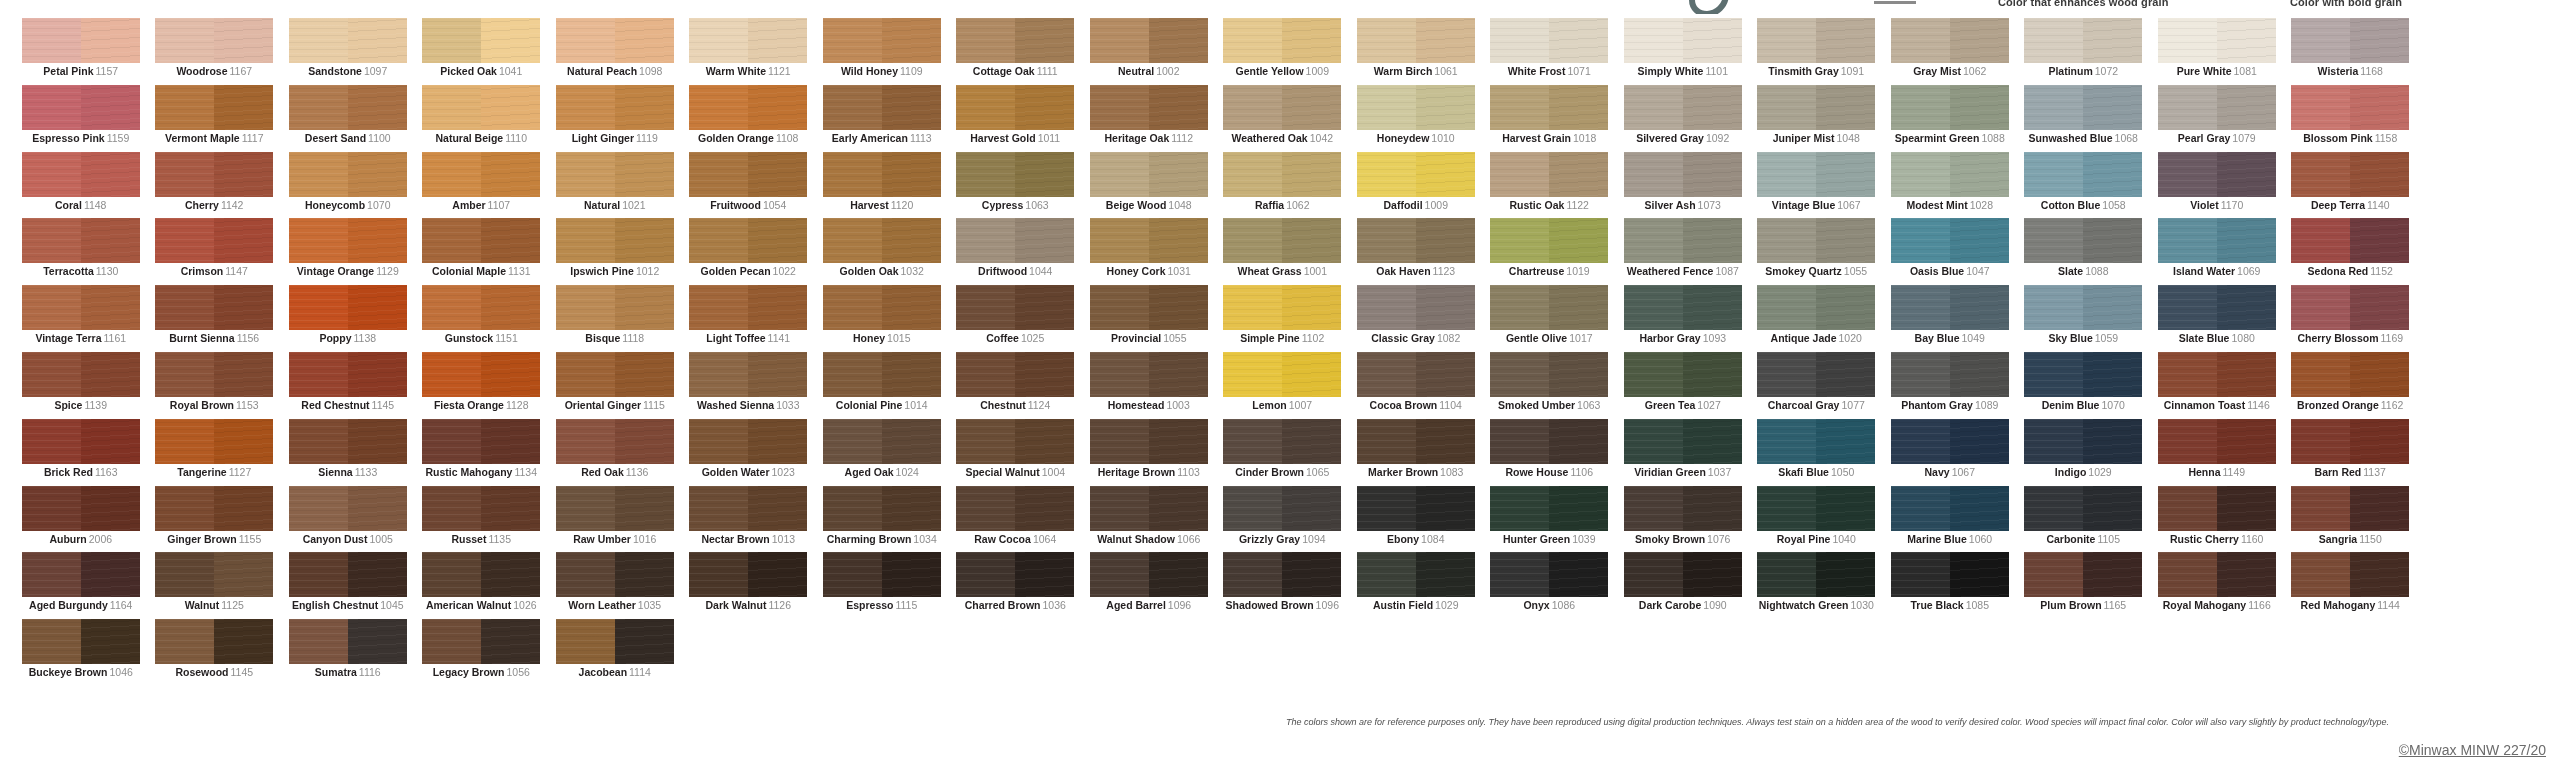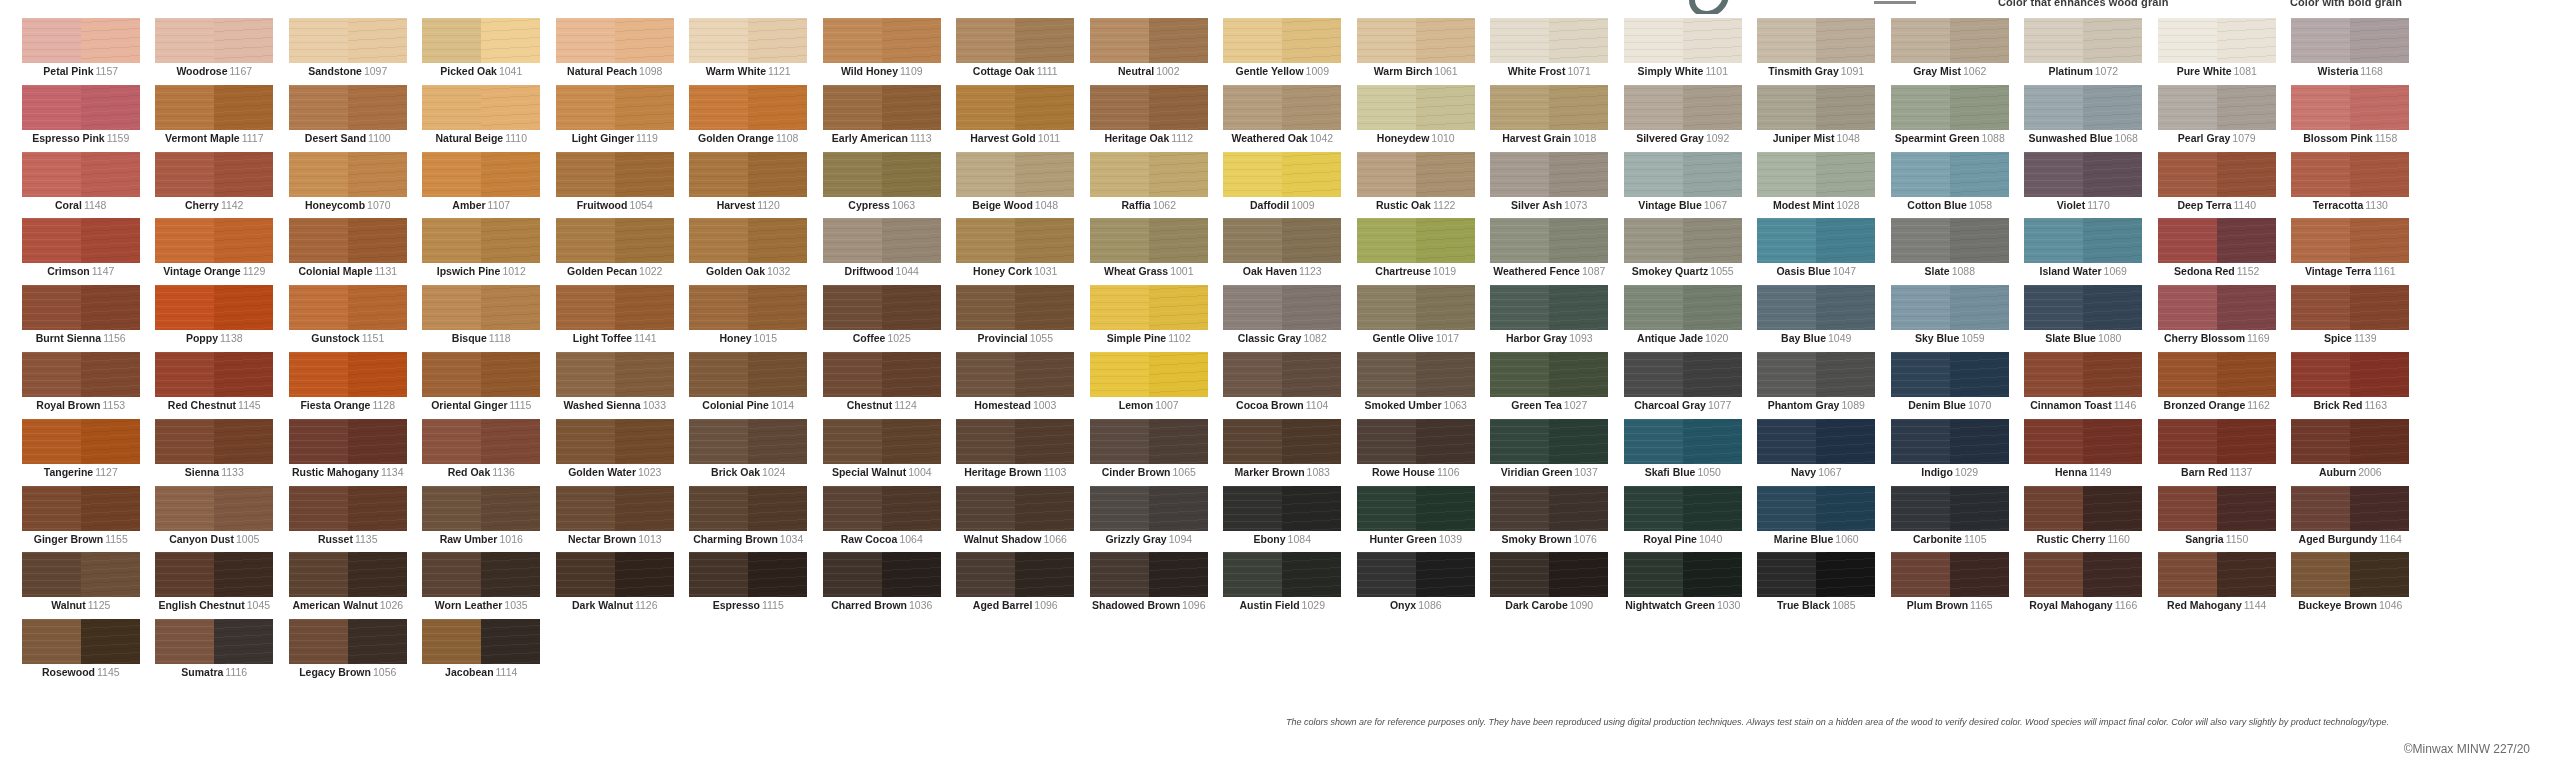--- a/index.html
+++ b/index.html
@@ -135,25 +135,26 @@
   }
   #disclaimer {
     font-size: 9px;
     line-height: 12px;
     font-style: italic;
     color: #4d4d4d;
     text-align: left;
   }
   #copyright {
     position: absolute;
-    right: 18px;
+    right: 2px;
     top: 26px;
-    font-size: 12px;
+    font-size: 14px;
     color: #6b6b6b;
     white-space: nowrap;
+    text-decoration: underline;
   }
 </style>
 </head>
 <body>
 
 <div id="page">
 
   <div id="header">
     <svg class="logo-swash" viewBox="0 0 60 46">
       <path d="M12 2 C 30 2, 46 10, 46 24 C 46 36, 36 44, 27 44 C 18 44, 12 38, 12 30 C 12 22, 18 16, 26 16" fill="none" stroke="#5d6f70" stroke-width="6" stroke-linecap="round"></path>
@@ -442,20 +443,27 @@
       </div>
       <div class="cell">
         <div class="chip">
           <div class="half" style="background: rgb(207, 139, 70);"></div>
           <div class="half grainB" style="background: rgb(197, 129, 60);"></div>
         </div>
         <div class="caption"><span class="nm">Amber</span><span class="no">1107</span></div>
       </div>
       <div class="cell">
         <div class="chip">
+          <div class="half" style="background: rgb(201, 154, 95);"></div>
+          <div class="half grainB" style="background: rgb(192, 145, 85);"></div>
+        </div>
+        <div class="caption"><span class="nm">Natural</span><span class="no">1021</span></div>
+      </div>
+      <div class="cell">
+        <div class="chip">
           <div class="half" style="background: rgb(168, 116, 63);"></div>
           <div class="half grainB" style="background: rgb(156, 105, 53);"></div>
         </div>
         <div class="caption"><span class="nm">Fruitwood</span><span class="no">1054</span></div>
       </div>
       <div class="cell">
         <div class="chip">
           <div class="half" style="background: rgb(168, 118, 63);"></div>
           <div class="half grainB" style="background: rgb(155, 106, 52);"></div>
         </div>
@@ -956,21 +964,21 @@
           <div class="half" style="background: rgb(124, 85, 53);"></div>
           <div class="half grainB" style="background: rgb(112, 74, 43);"></div>
         </div>
         <div class="caption"><span class="nm">Golden Water</span><span class="no">1023</span></div>
       </div>
       <div class="cell">
         <div class="chip">
           <div class="half" style="background: rgb(106, 82, 64);"></div>
           <div class="half grainB" style="background: rgb(94, 71, 54);"></div>
         </div>
-        <div class="caption"><span class="nm">Brick Oak</span><span class="no">1024</span></div>
+        <div class="caption"><span class="nm">Aged Oak</span><span class="no">1024</span></div>
       </div>
       <div class="cell">
         <div class="chip">
           <div class="half" style="background: rgb(106, 77, 54);"></div>
           <div class="half grainB" style="background: rgb(94, 66, 44);"></div>
         </div>
         <div class="caption"><span class="nm">Special Walnut</span><span class="no">1004</span></div>
       </div>
       <div class="cell">
         <div class="chip">

